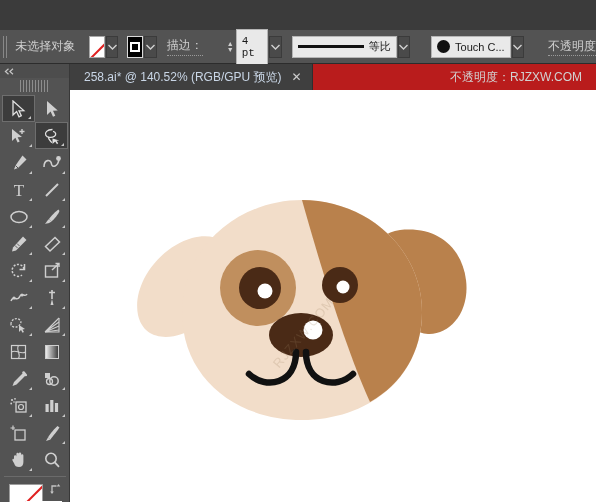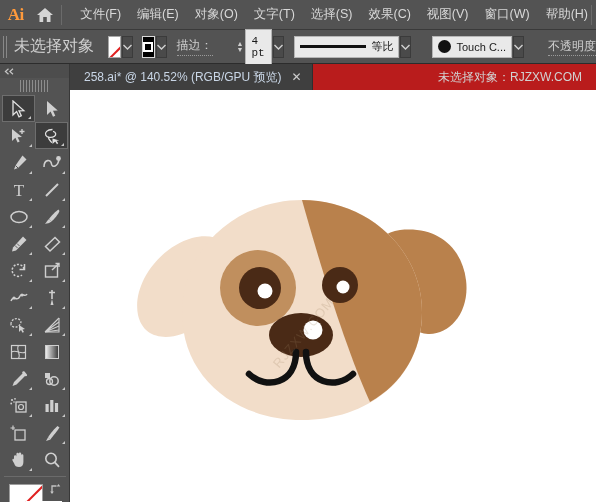--- a/index.html
+++ b/index.html
@@ -35,21 +35,21 @@
   .controlbar {
     position: absolute; left: 0; top: 30px; width: 596px; height: 34px;
     background: #535353;
     display: flex; align-items: center;
     border-bottom: 1px solid #2c2c2c;
   }
   .grip {
     width: 9px; height: 22px; margin-left: 3px; margin-right: 6px;
     background: repeating-linear-gradient(to right, #888 0 1px, #535353 1px 3px);
   }
-  .sel-status { color: #cfcfcf; font-size: 16px; white-space: nowrap; margin-right: 14px; }
+  .sel-status { color: #cfcfcf; font-size: 12px; white-space: nowrap; margin-right: 14px; }
   .swatch-box {
     width: 22px; height: 22px; background: #fff; border: 1px solid #a8a8a8;
     position: relative; overflow: hidden;
   }
   .swatch-none-line {
     position: absolute; left: -4px; top: 9px; width: 32px; height: 2px;
     background: #e02020; transform: rotate(-45deg);
   }
   .stroke-box {
     width: 22px; height: 22px; background: #000; border: 1px solid #d9d9d9;
@@ -156,41 +156,20 @@
     color: rgba(160,130,100,0.22); font-size: 13px;
     transform: rotate(-50deg); white-space: nowrap; letter-spacing: 1px;
     pointer-events: none;
   }
 </style>
 </head>
 <body>
 
 <div id="app">
 
-  <div class="menubar">
-    <div class="ai-logo">Ai</div>
-    <div class="home-icon">
-      <svg width="18" height="16" viewBox="0 0 18 16">
-        <path d="M9 1 L17 8 L14.5 8 L14.5 15 L10.8 15 L10.8 10 L7.2 10 L7.2 15 L3.5 15 L3.5 8 L1 8 Z" fill="#d5d5d5"></path>
-      </svg>
-    </div>
-    <div class="menu-sep"></div>
-    <div class="menu-items">
-      <div class="menu-item">文件(F)</div>
-      <div class="menu-item">编辑(E)</div>
-      <div class="menu-item">对象(O)</div>
-      <div class="menu-item">文字(T)</div>
-      <div class="menu-item">选择(S)</div>
-      <div class="menu-item">效果(C)</div>
-      <div class="menu-item">视图(V)</div>
-      <div class="menu-item">窗口(W)</div>
-      <div class="menu-item">帮助(H)</div>
-    </div>
-    <div class="menubar-right-sep"></div>
-  </div>
 
   <div class="controlbar">
     <div class="grip"></div>
     <div class="sel-status">未选择对象</div>
 
     <div class="swatch-box">
       <div class="swatch-none-line"></div>
     </div>
     <div class="drop-arrow">
       <svg width="9" height="6" viewBox="0 0 9 6">
@@ -240,21 +219,21 @@
     </div>
 
     <div class="cb-link">不透明度</div>
   </div>
 
   <div class="tabbar">
     <div class="doc-tab">
       <span>258.ai* @ 140.52% (RGB/GPU 预览)</span>
       <span class="tab-close">✕</span>
     </div>
-    <div class="watermark">未选择对象：RJZXW.COM</div>
+    <div class="watermark">不透明度：RJZXW.COM</div>
   </div>
 
   <div class="toolbar">
     <div class="tb-header">
       <svg width="11" height="7" viewBox="0 0 11 7">
         <path d="M4.5 0.7 L1.4 3.5 L4.5 6.3" stroke="#c5c5c5" stroke-width="1.2" fill="none"></path>
         <path d="M9 0.7 L5.9 3.5 L9 6.3" stroke="#c5c5c5" stroke-width="1.2" fill="none"></path>
       </svg>
     </div>
     <div class="tb-grip"></div>

